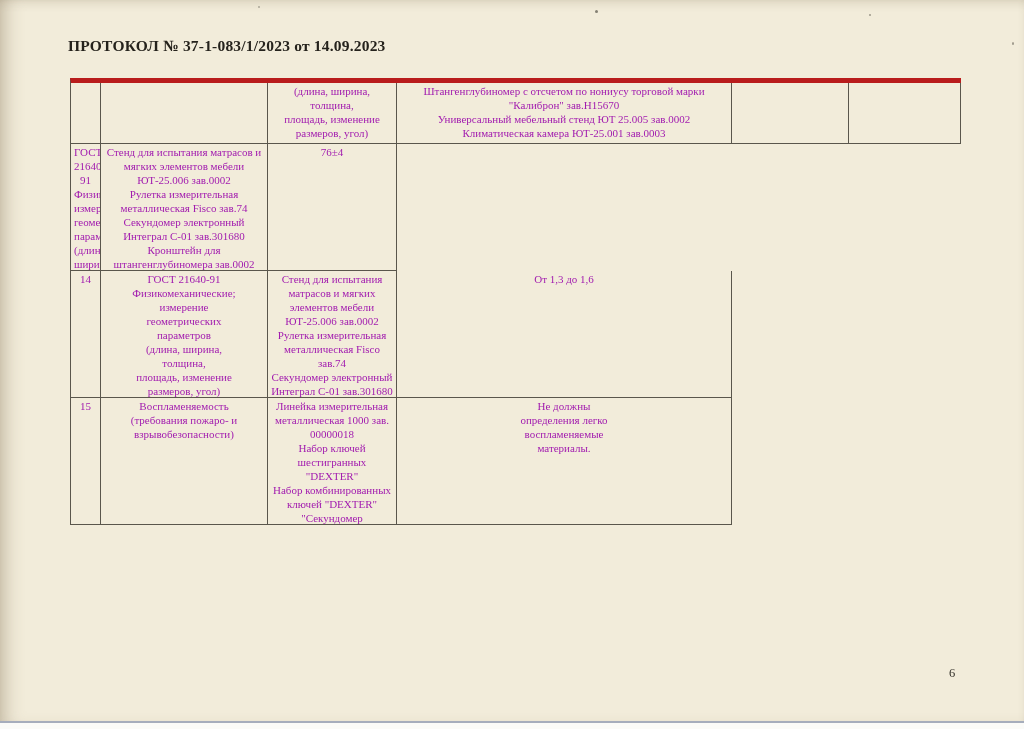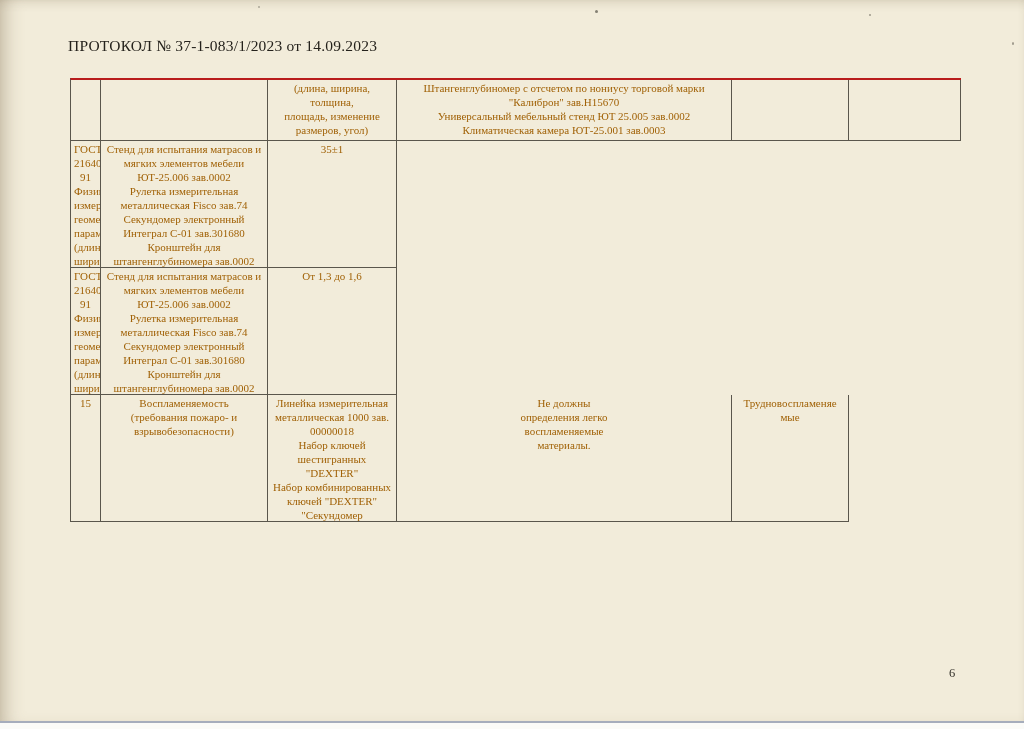--- a/index.html
+++ b/index.html
@@ -22,28 +22,28 @@
     background:#a6adbc;
   }
   .speck { position:absolute; background:#4a463c; border-radius:50%; }
   .sp1 { left:595px; top:10px; width:3px; height:3px; opacity:.65; }
   .sp2 { left:869px; top:14px; width:2px; height:2px; opacity:.5; }
   .sp3 { left:258px; top:6px;  width:2px; height:2px; opacity:.4; }
   .sp4 { left:1012px; top:42px; width:2px; height:3px; opacity:.5; }
 
   .title {
     position:absolute; left:68px; top:37px;
-    font-size:15.5px; font-weight:normal; color:#25221c; letter-spacing:.2px;
+    font-size:15.5px; font-weight:bold; color:#25221c; letter-spacing:.2px;
     white-space:nowrap;
   }
 
   .rtable {
     position:absolute; left:70px; top:78px; width:891px;
-    border-left:1px solid #5a564c; border-top:2px solid #b91c1c;
-    color:#a16207;
+    border-left:1px solid #5a564c; border-top:5px solid #b91c1c;
+    color:#a21caf;
   }
   .t-row { display:grid; grid-template-columns:30px 167px 129px 335px 117px 112px; }
   .h-top { height:61px; }
   .h-std { height:127px; }
   .cell {
     border-right:1px solid #5a564c;
     border-bottom:1px solid #5a564c;
     padding:1px 3px 0 3px;
     text-align:center;
     font-size:11px;
@@ -97,24 +97,25 @@
 размеров, угол)</div>
     <div class="cell">Стенд для испытания матрасов и мягких элементов мебели
 ЮТ-25.006 зав.0002
 Рулетка измерительная металлическая Fisco зав.74
 Секундомер электронный Интеграл С-01 зав.301680
 Кронштейн для штангенглубиномера зав.0002
 Штангенглубиномер с отсчетом по нониусу торговой марки
 "Калиброн" зав.Н15670
 Универсальный мебельный стенд ЮТ 25.005 зав.0002
 Климатическая камера ЮТ-25.001 зав.0003</div>
-    <div class="cell">35±1</div>
+    <div class="cell">76±4</div>
   </div>
 
   <div class="t-row h-std">
+    <div class="cell">14</div>
     <div class="cell">ГОСТ 21640-91
 Физикомеханические;
 измерение
 геометрических
 параметров
 (длина, ширина,
 толщина,
 площадь, изменение
 размеров, угол)</div>
     <div class="cell">Стенд для испытания матрасов и мягких элементов мебели
@@ -139,19 +140,17 @@
 Набор комбинированных ключей "DEXTER"
 "Секундомер механический СОСпр-2б-2-000" зав.3755
 "Весы лабораторные ВЛТЭ-500"зав. С-15.143"
 Прибор для определения группы трудногорючих и горючих
 твердых веществ и материалов ЮТ-25.008 зав.0002
 Камера климатическая СМ 5/100-1000 ТВО зав.007/2272</div>
     <div class="cell">Не должны
 определения легко
 воспламеняемые
 материалы.</div>
-    <div class="cell">Трудновоспламеняе
-мые</div>
   </div>
 
 </div>
 
 <div class="page-num">6</div>
 
 </body></html>

